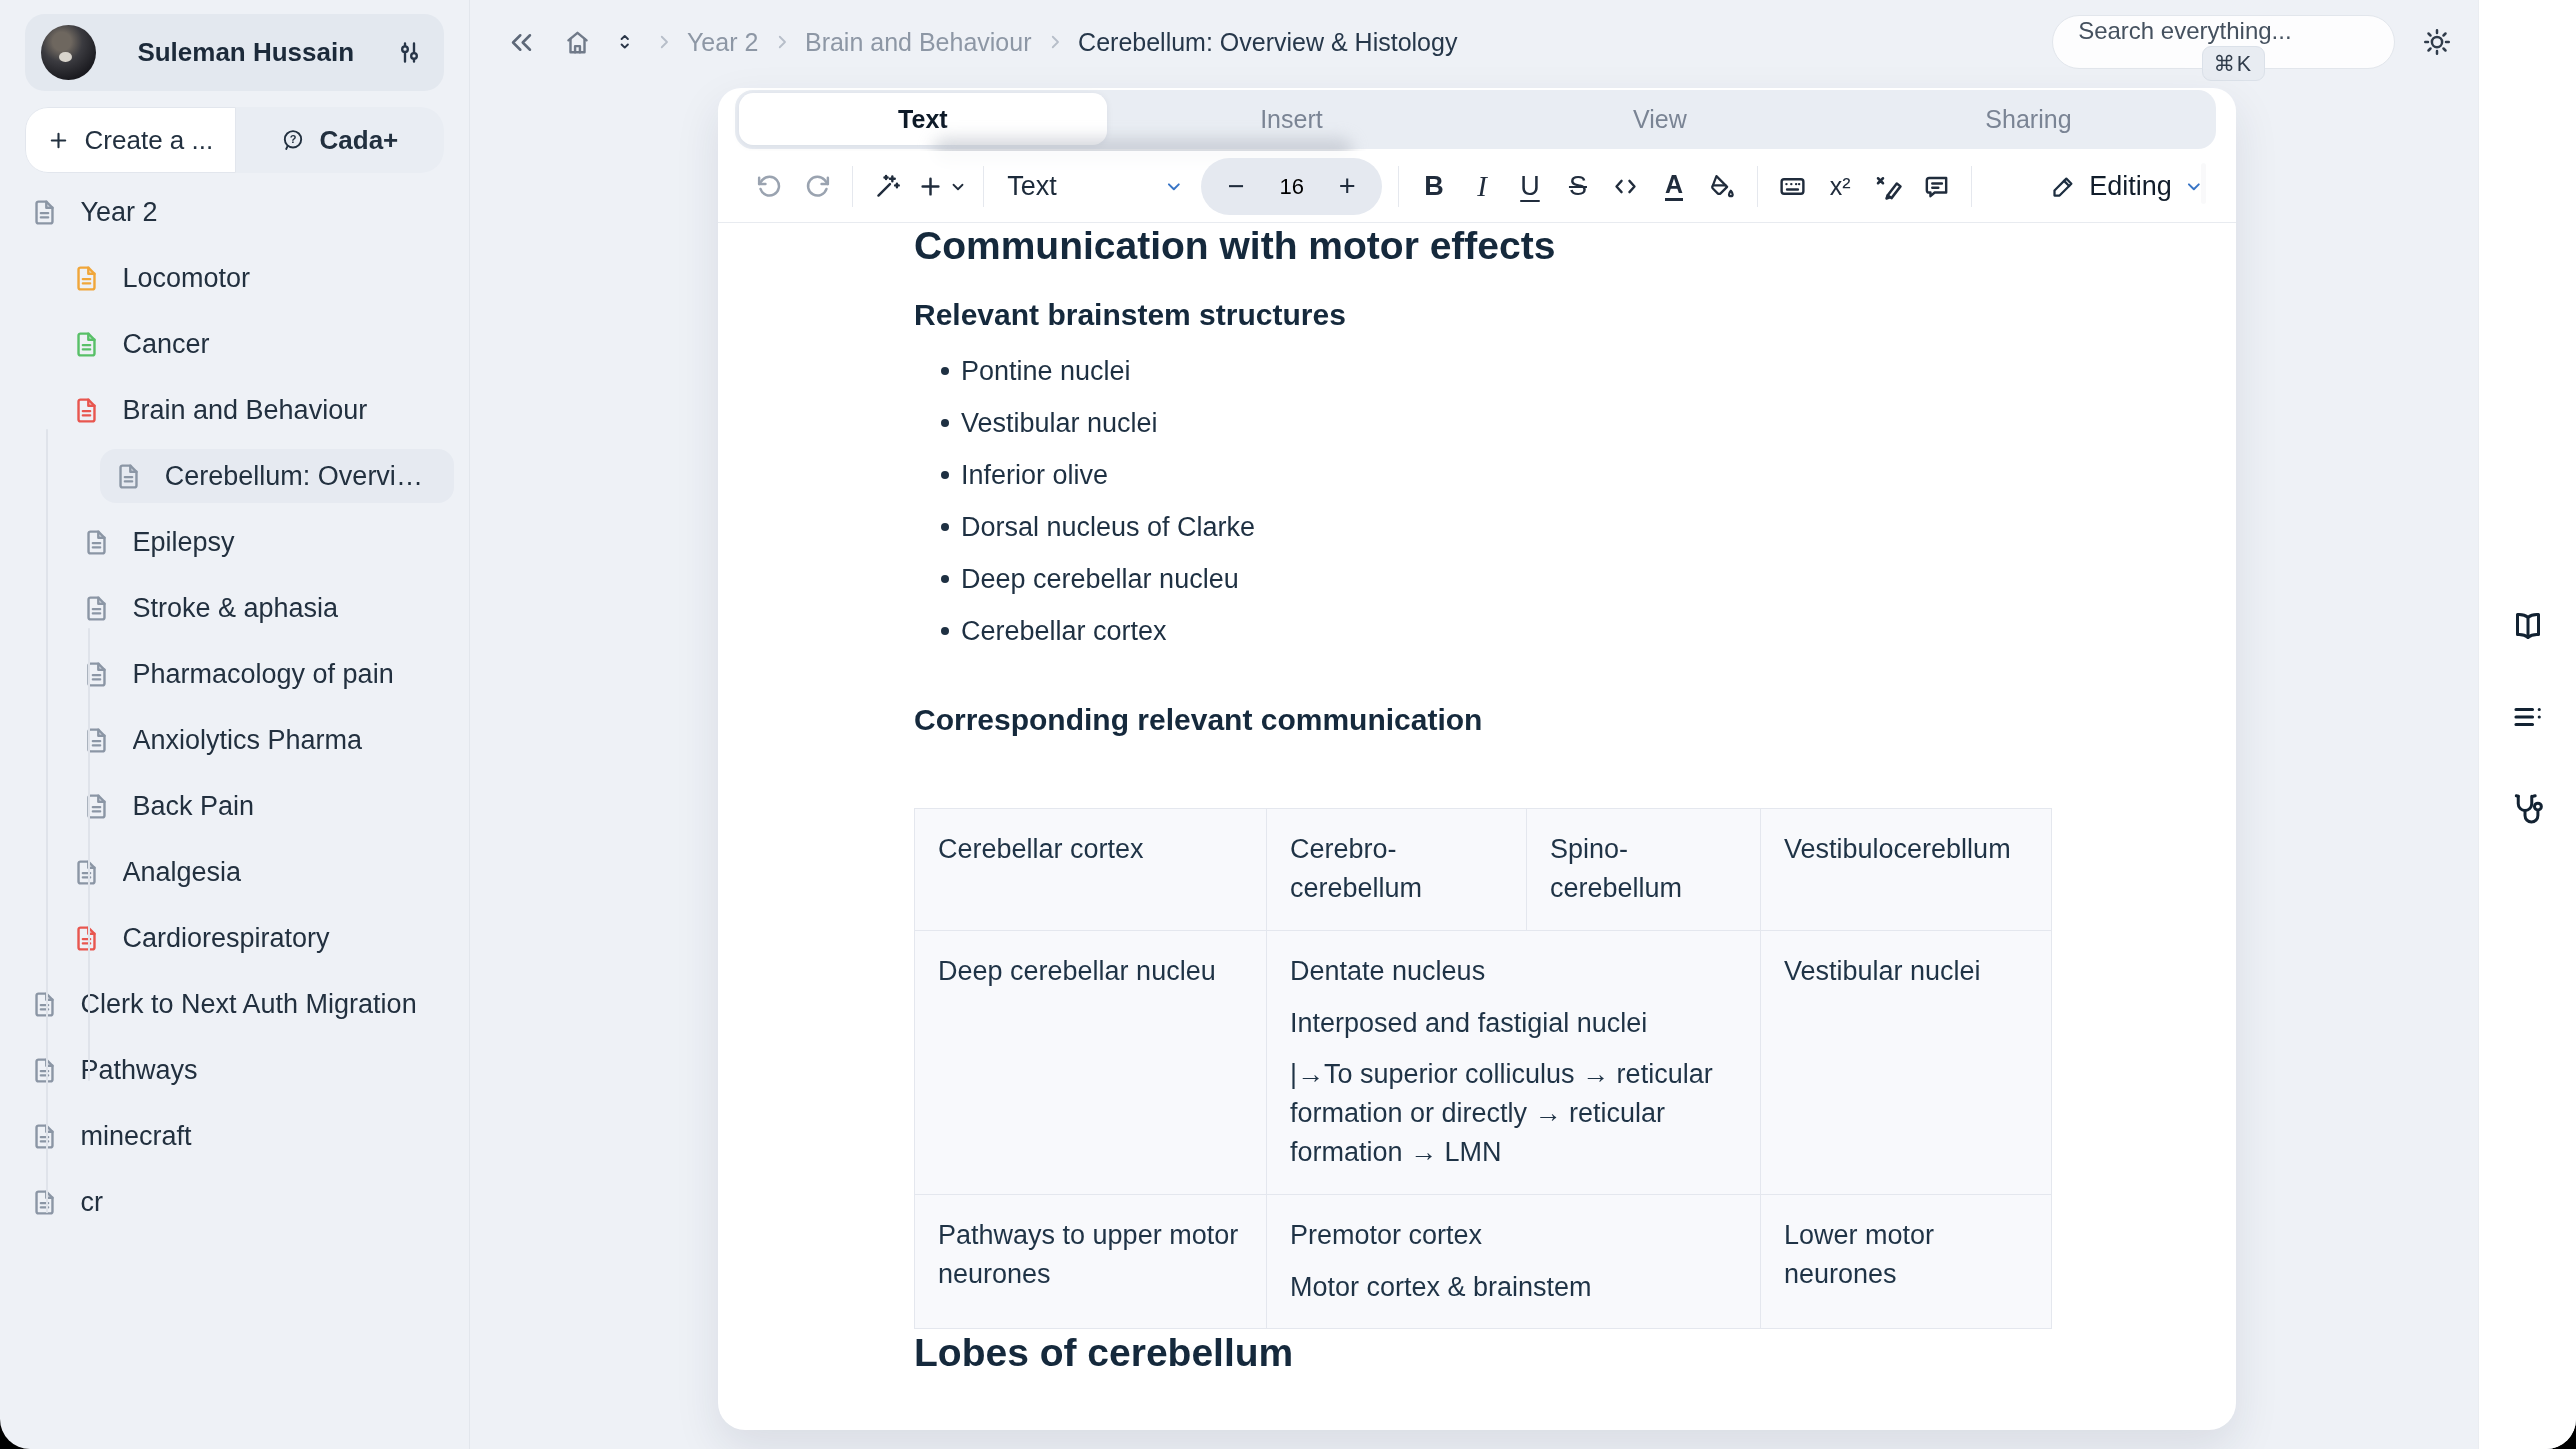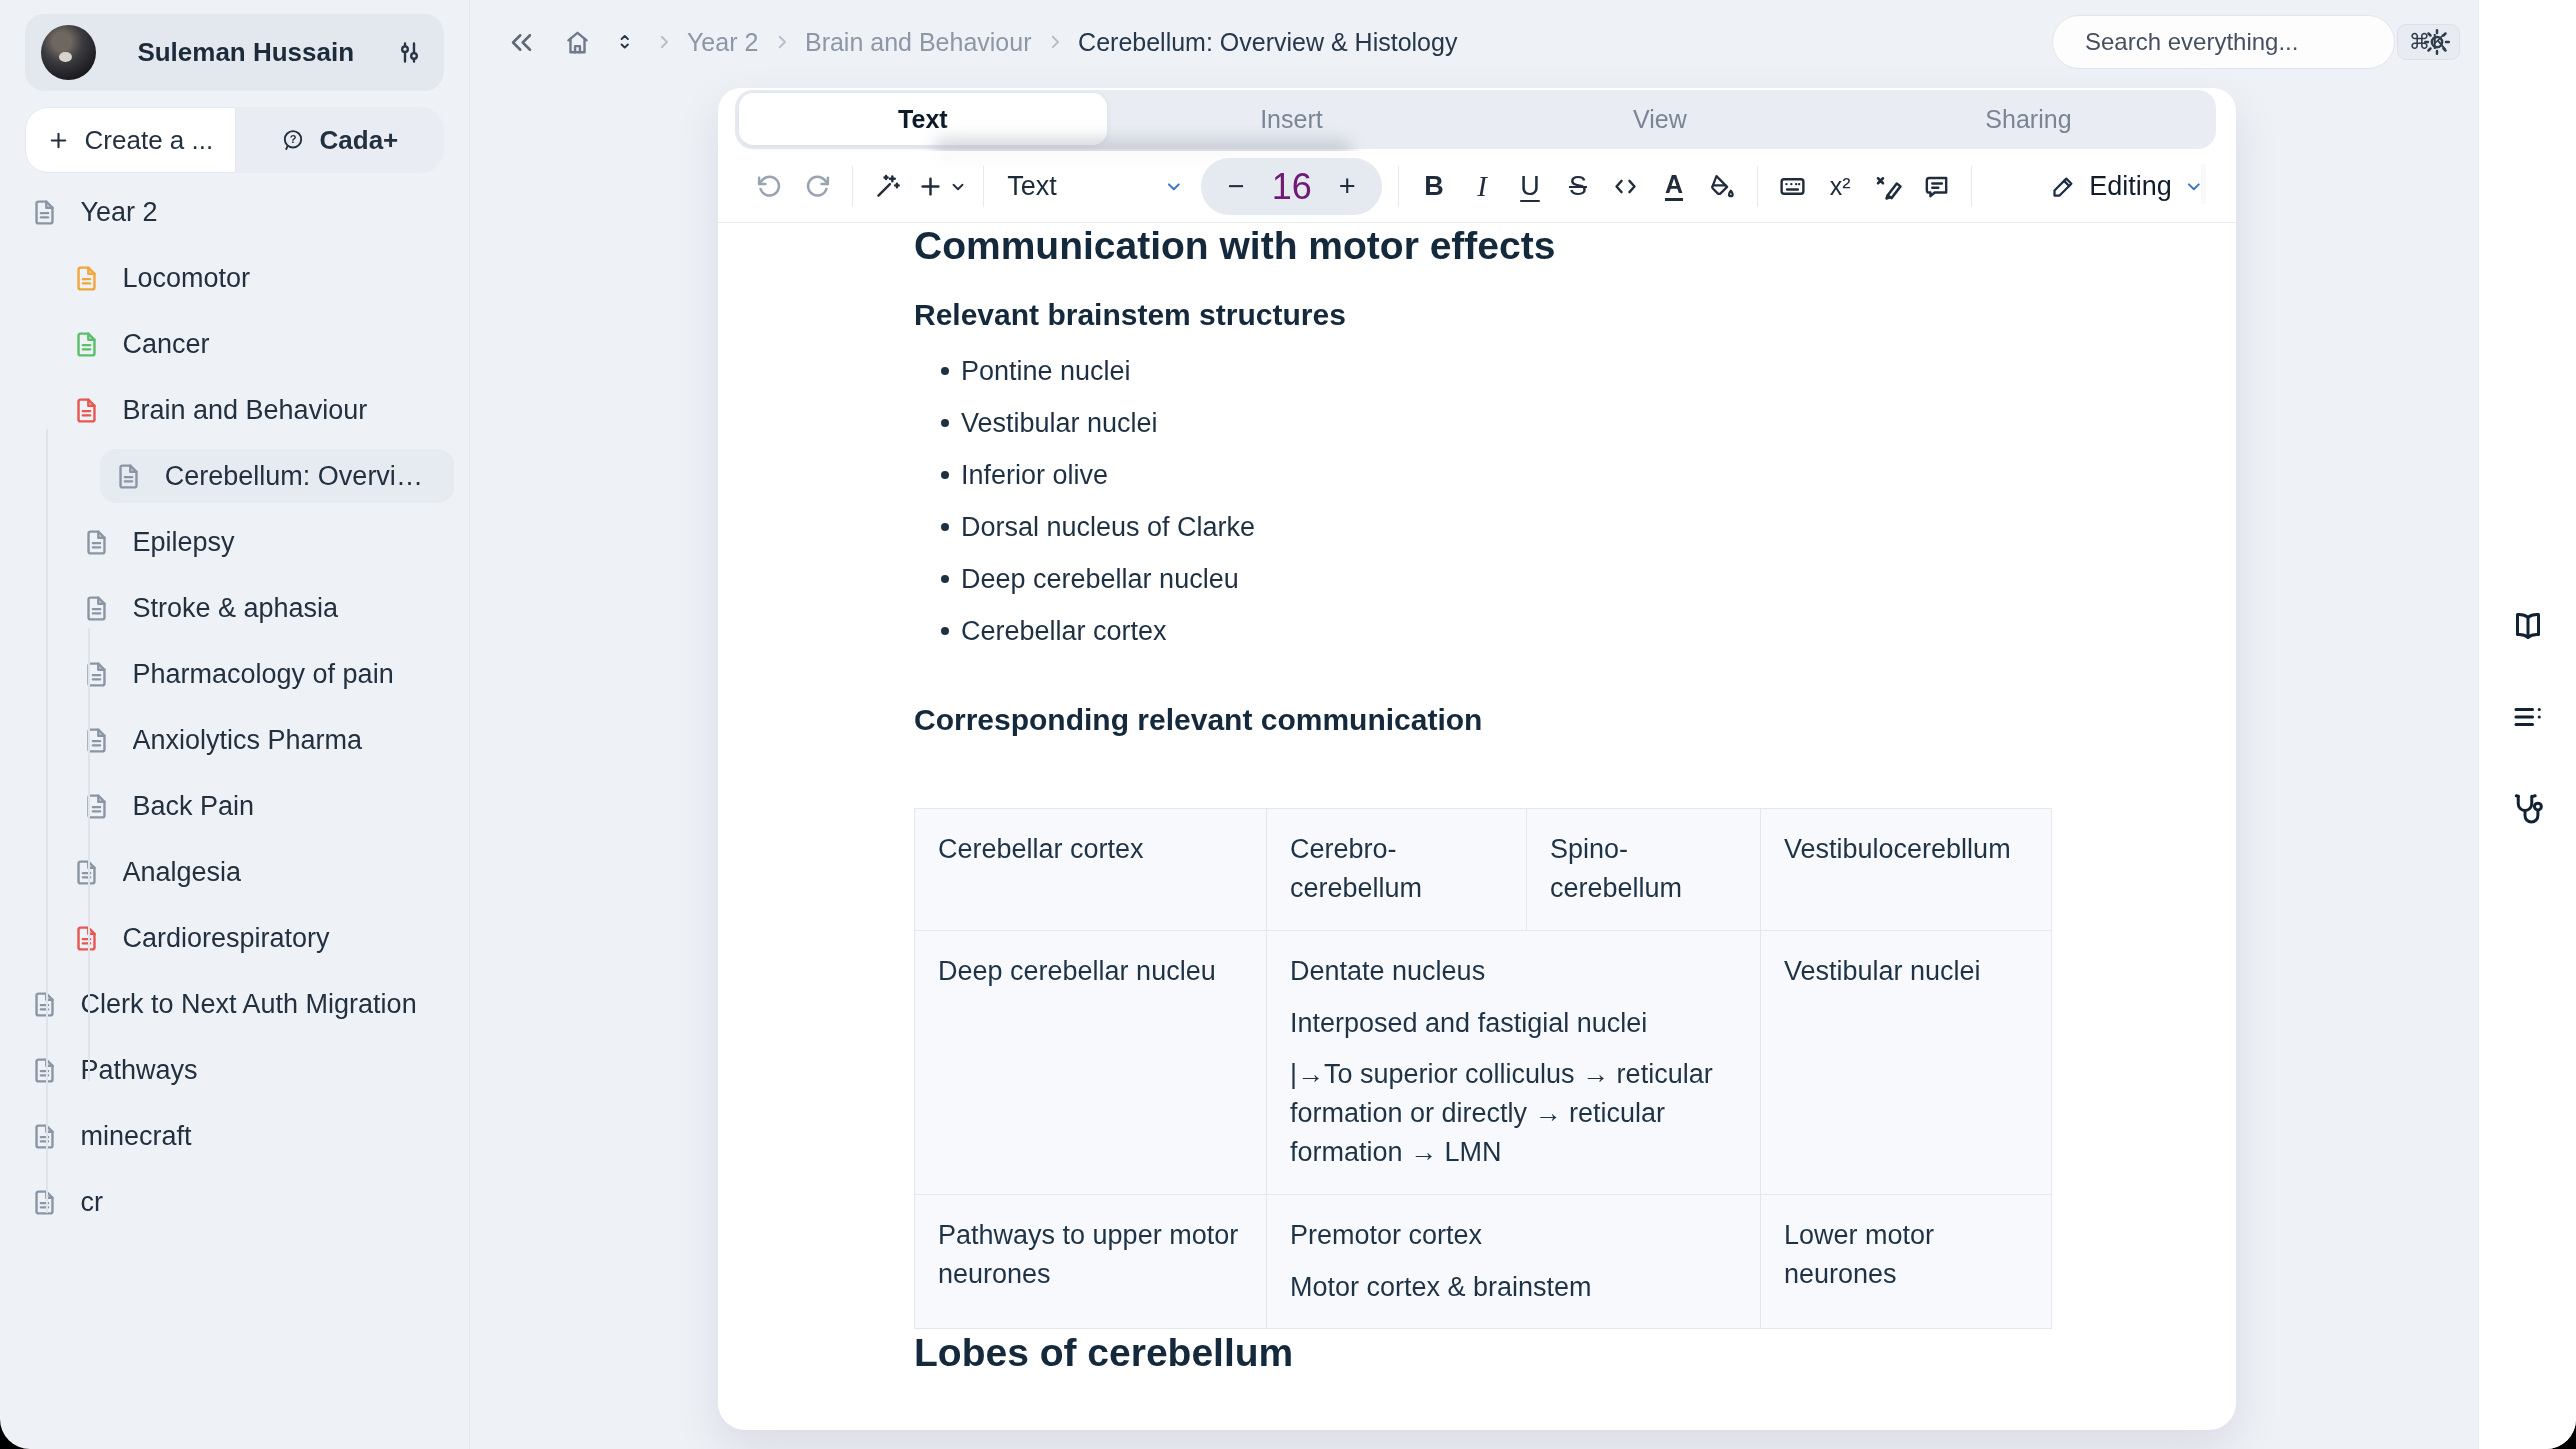--- a/index.html
+++ b/index.html
@@ -30,21 +30,21 @@
   .guide2{left:88px;top:449px;height:453px;}
 
   
   .topbar{position:absolute;left:469px;right:97px;top:0;height:84px;display:flex;align-items:center;padding:0 27px 0 38px;box-sizing:border-box;}
   .icon-btn{display:flex;align-items:center;justify-content:center;border:none;background:none;padding:0;cursor:pointer;color:#5d6878;}
   .crumbs{display:flex;align-items:center;}
   .crumb{display:flex;align-items:center;font-size:25px;color:#8d97a5;cursor:pointer;}
   .crumb .sep{color:#b7bec9;margin:0 14.3px;display:flex;}
   .crumb.current .crumb-label{color:#26374a;font-weight:500;}
   .search-wrap{margin-left:auto;display:flex;align-items:center;gap:27px;}
-  .search-pill{width:343px;height:54px;border-radius:27px;background:#fdfdfe;border:0.9px solid #e2e6ec;display:flex;align-items:center;padding:0 10.7px 0 30px;box-sizing:border-box;cursor:text;}
+  .search-pill{width:343px;height:54px;border-radius:27px;background:#fdfdfe;border:0.9px solid #e2e6ec;display:flex;align-items:center;padding:0 10.7px 0 30px;box-sizing:border-box;cursor:text;flex-direction:column;}
   .search-input{flex:1;border:none;outline:none;background:transparent;font-family:"Liberation Sans",sans-serif;font-size:24px;color:#45515f;}
   .search-input::placeholder{color:#45515f;opacity:1;}
   .kbd{background:#e8ecf2;border:0.9px solid #dbe1e9;border-radius:9px;padding:3.6px 10.7px;font-size:21.5px;color:#303c4b;letter-spacing:1.8px;white-space:nowrap;}
 
   
   .card{position:absolute;left:718px;top:88px;width:1518px;height:1342px;background:#fff;border-radius:23px 23px 27px 27px;box-shadow:0 18px 45px rgba(30,42,66,.10);}
   .tabsbar{position:absolute;left:17px;right:19.7px;top:1.8px;height:59px;background:#e9edf3;border-radius:18px;display:flex;align-items:center;padding:3.6px;box-sizing:border-box;}
   .tab{flex:1;height:52px;display:flex;align-items:center;justify-content:center;font-size:25px;color:#7a8494;border-radius:14.3px;cursor:pointer;}
   .tab.active{background:#fff;color:#0d1a28;font-weight:600;box-shadow:0 1.8px 7.2px rgba(20,30,50,.07);}
 
@@ -59,21 +59,21 @@
   .g-italic{font-style:italic;font-family:"Liberation Serif",serif;font-size:29px;}
   .g-underline{text-decoration:underline;text-underline-offset:4.5px;}
   .g-strike{text-decoration:line-through;}
   .g-sup{font-size:25px;}
   .a-underline{font-size:25px;font-weight:700;border-bottom:3.6px solid #202c3c;padding-bottom:0.9px;line-height:1;}
   .style-dd{display:flex;align-items:center;gap:107px;padding:0 12.5px;cursor:pointer;}
   .style-dd .label{font-size:27px;color:#1c2a3a;}
   .chev-blue{color:#3875c6;}
   .size-pill{display:flex;align-items:center;background:#e5e9f0;border-radius:29px;height:57px;padding:0 9px;margin:0 5.4px;}
   .size-pill .tb-btn{min-width:52px;}
-  .size-val{font-size:36px;color:#701a75;min-width:59px;text-align:center;}
+  .size-val{font-size:22px;color:#000000;min-width:59px;text-align:center;}
   .edit-group{margin-left:auto;display:flex;align-items:center;gap:12.5px;cursor:pointer;}
   .edit-group .label{font-size:27px;color:#111d2b;}
 
   
   .doc{position:absolute;left:0;right:0;top:134px;bottom:0;padding:0 179px 0 196px;overflow:hidden;box-sizing:border-box;}
   .doc h2{font-size:39px;line-height:47px;color:#15293c;margin:0;font-weight:700;}
   .h2-top{margin-top:18px;}
   .doc h3{font-size:30px;line-height:38px;color:#15293c;margin:27px 0 0;font-weight:700;}
   .doc h3.h3-2{margin-top:44px;}
   .doc ul{list-style:none;margin:10.7px 0 0;padding:0;}

